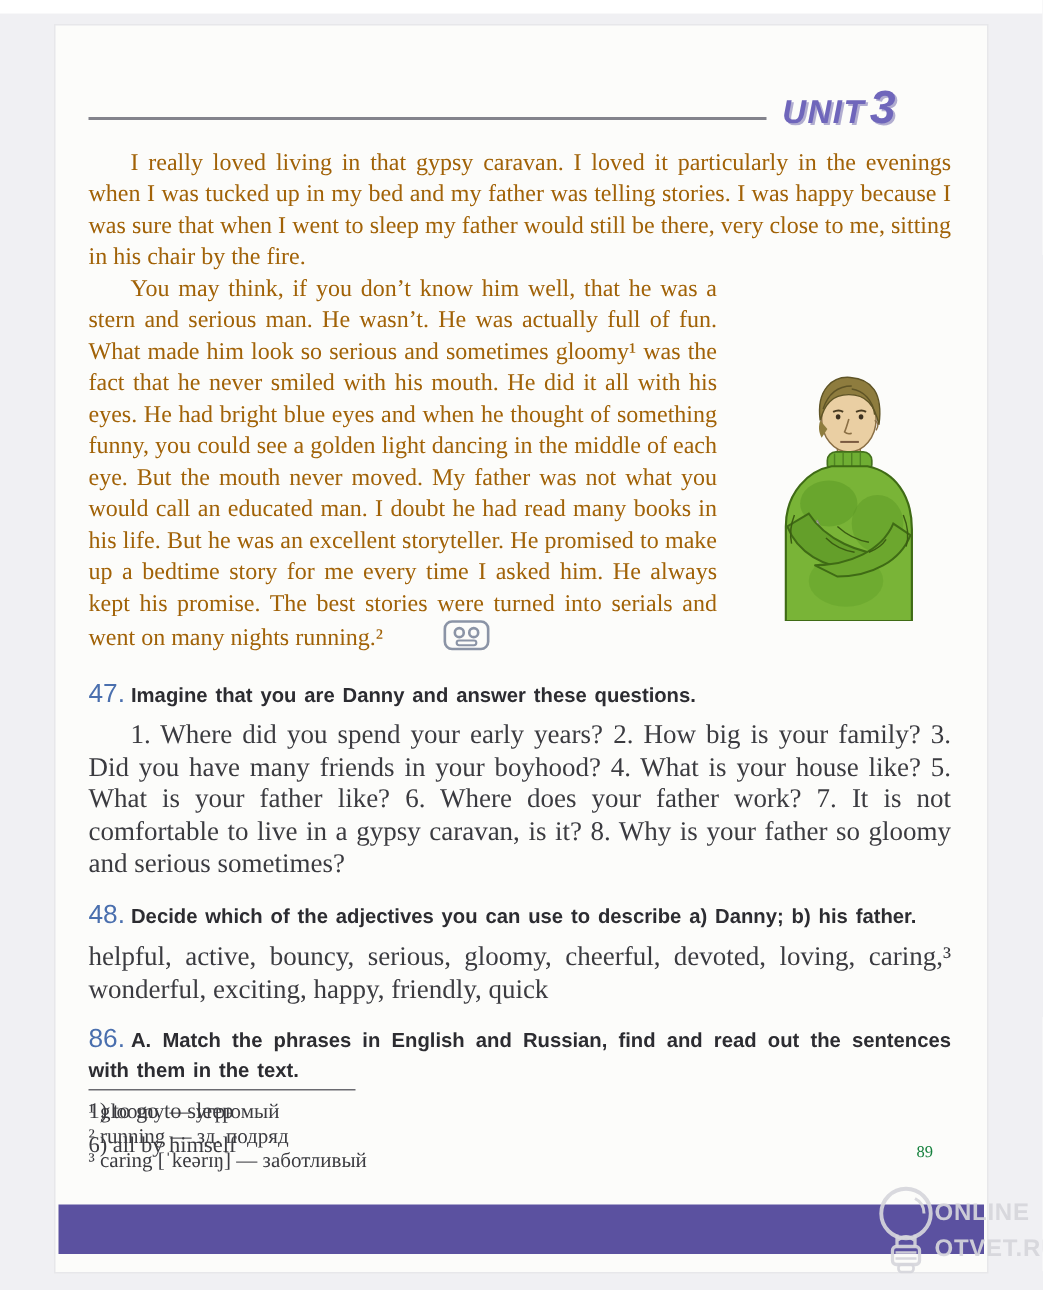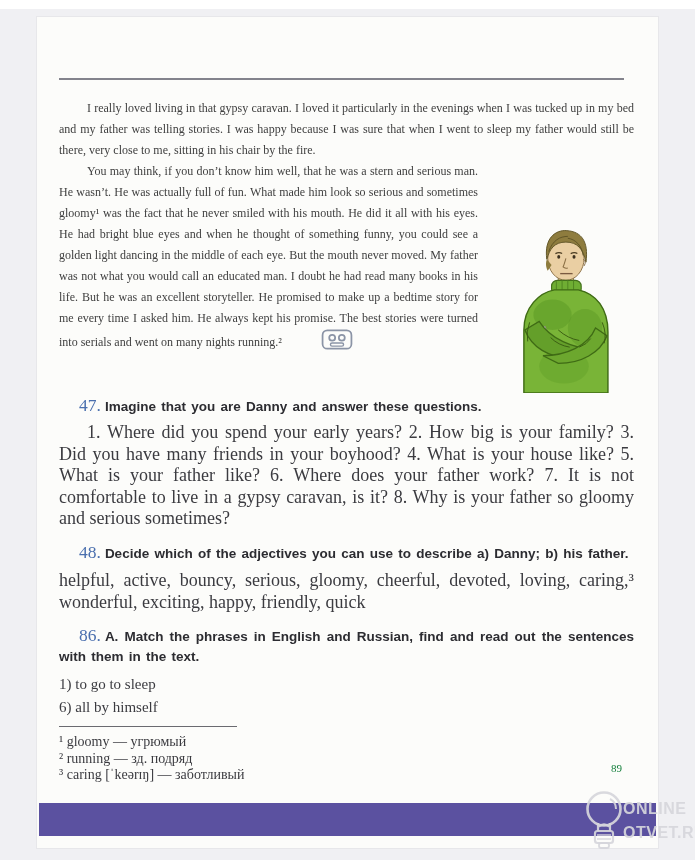--- a/index.html
+++ b/index.html
@@ -19,36 +19,36 @@
   .header .rule{flex:1;height:2px;background:#83838c;margin-bottom:7px;margin-right:10px;}
   .unit-logo{
     font-family:"Liberation Sans", sans-serif;font-style:italic;font-weight:bold;
     color:#6f66bb;white-space:nowrap;line-height:1;
     text-shadow:1.5px 1.5px 0 rgba(86,77,158,0.45);
     letter-spacing:1px;padding-right:36px;
   }
   .unit-logo .u-label{font-size:22px;}
   .unit-logo .u-num{font-size:31px;margin-left:3px;}
   
-  .story{margin-top:11px;color:#404040;font-size:12px;line-height:21px;text-align:justify;}
+  .story{margin-top:11px;color:#a16207;font-size:16px;line-height:21px;text-align:justify;}
   .story p{margin:0;text-indent:28px;}
   .illustration{
     float:right;width:140px;height:170px;margin:62px 0 2px 16px;
   }
   .illustration svg{width:100%;height:100%;display:block;}
   .cassette{display:inline-block;vertical-align:-4px;margin-left:8px;}
   
   .exercise{clear:both;margin-top:12px;color:#3b3b40;}
   .ex-head{
     margin:0;font-family:"Liberation Sans", sans-serif;font-weight:bold;
     font-size:13.5px;line-height:20px;color:#2c2c31;word-spacing:1.5px;text-align:justify;
   }
   .ex-num{
-    font-family:Liberation Serif, serif;font-weight:normal;
-    font-size:17.5px;color:#4a6fae;margin-right:4px;word-spacing:0;margin-left:20px;
+    font-family:Liberation Sans, sans-serif;font-weight:normal;
+    font-size:17.5px;color:#4a6fae;margin-right:4px;word-spacing:0;
   }
   .ex-body{margin:5px 0 0 0;font-size:18px;line-height:21.5px;text-align:justify;text-indent:28px;}
   .ex-body.no-indent{text-indent:0;line-height:22px;}
   .match{display:flex;margin-top:6px;font-size:15px;line-height:23px;align-items:flex-end;}
   .match .col{margin:0;}
   .match .col:first-child{width:296px;}
   .match p{margin:0;}
   
   .footnotes{position:absolute;left:22px;top:709px;color:#3b3b40;}
   .fn-rule{width:178px;height:1px;background:#6a6a70;margin-bottom:7px;}
@@ -69,20 +69,23 @@
 </style>
 </head>
 <body>
 
 <div class="top-strip"></div>
 
 <div class="page">
 
   <div class="header">
     <div class="rule"></div>
+    <div class="unit-logo">
+      <span class="u-label">UNIT</span><span class="u-num">3</span>
+    </div>
   </div>
 
   <div class="story">
     <p>I really loved living in that gypsy caravan. I loved it particularly in the evenings when I was tucked up in my bed and my father was telling stories. I was happy because I was sure that when I went to sleep my father would still be there, very close to me, sitting in his chair by the fire.</p>
     <p>
       <span class="illustration">
         <svg viewBox="0 0 140 178" xmlns="http://www.w3.org/2000/svg">
 
           <path d="M64,54 L64,70 Q72,76 80,70 L80,54 Z" fill="#e6c697" stroke="#8a6f45" stroke-width="1"></path>
 

